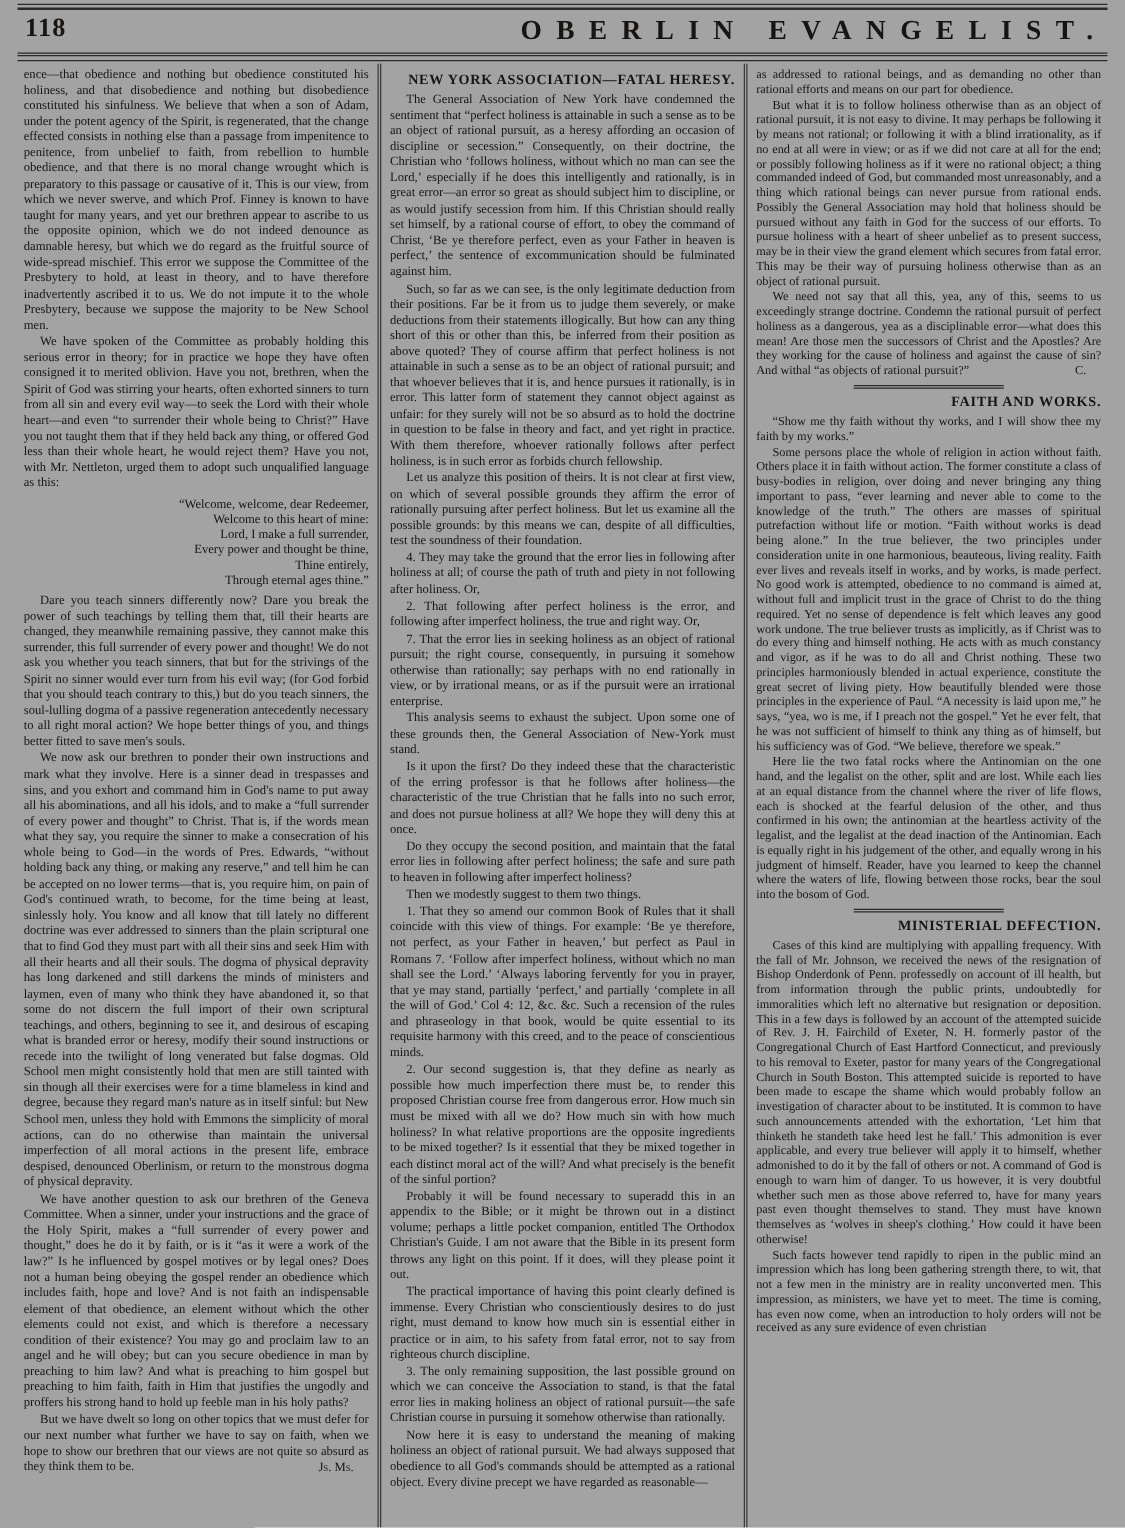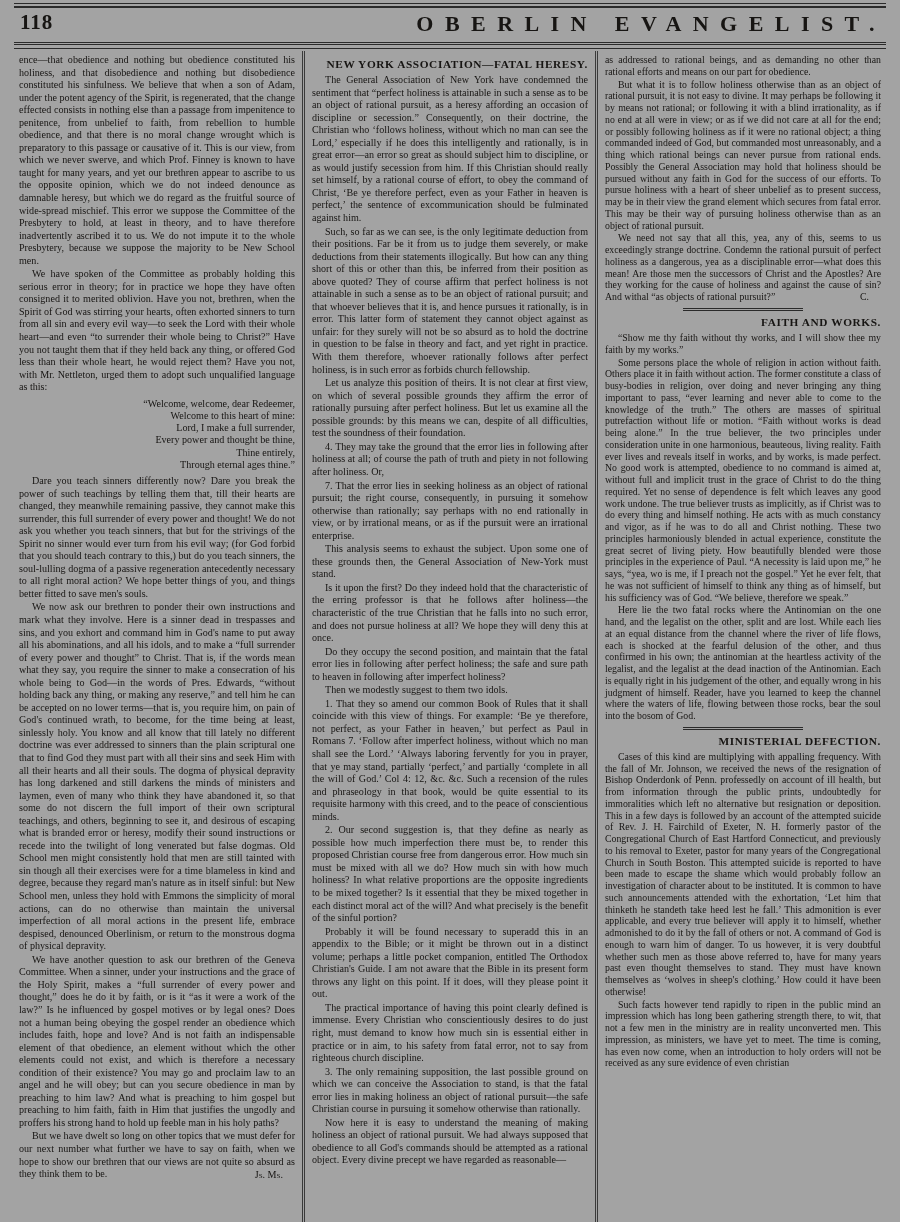--- a/index.html
+++ b/index.html
@@ -68,25 +68,26 @@
       <p>But we have dwelt so long on other topics that we must defer for our next number what further we have to say on faith, when we hope to show our brethren that our views are not quite so absurd as they think them to be.</p>
       <div class="sig">Js. Ms.</div>
     </div>
 
     <div class="col">
       <h2>NEW YORK ASSOCIATION—FATAL HERESY.</h2>
       <p>The General Association of New York have condemned the sentiment that “perfect holiness is attainable in such a sense as to be an object of rational pursuit, as a heresy affording an occasion of discipline or secession.”  Consequently, on their doctrine, the Christian who ‘follows holiness, without which no man can see the Lord,’ especially if he does this intelligently and rationally, is in great error—an error so great as should subject him to discipline, or as would justify secession from him.  If this Christian should really set himself, by a rational course of effort, to obey the command of Christ, ‘Be ye therefore perfect, even as your Father in heaven is perfect,’ the sentence of excommunication should be fulminated against him.</p>
       <p>Such, so far as we can see, is the only legitimate deduction from their positions.  Far be it from us to judge them severely, or make deductions from their statements illogically.  But how can any thing short of this or other than this, be inferred from their position as above quoted?  They of course affirm that perfect holiness is not attainable in such a sense as to be an object of rational pursuit; and that whoever believes that it is, and hence pursues it rationally, is in error.  This latter form of statement they cannot object against as unfair: for they surely will not be so absurd as to hold the doctrine in question to be false in theory and fact, and yet right in practice.  With them therefore, whoever rationally follows after perfect holiness, is in such error as forbids church fellowship.</p>
       <p>Let us analyze this position of theirs.  It is not clear at first view, on which of several possible grounds they affirm the error of rationally pursuing after perfect holiness.  But let us examine all the possible grounds: by this means we can, despite of all difficulties, test the soundness of their foundation.</p>
       <p>4. They may take the ground that the error lies in following after holiness at all; of course the path of truth and piety in not following after holiness.  Or,</p>
+      <p>2. That following after perfect holiness is the error, and following after imperfect holiness, the true and right way.  Or,</p>
       <p>7. That the error lies in seeking holiness as an object of rational pursuit; the right course, consequently, in pursuing it somehow otherwise than rationally; say perhaps with no end rationally in view, or by irrational means, or as if the pursuit were an irrational enterprise.</p>
       <p>This analysis seems to exhaust the subject.  Upon some one of these grounds then, the General Association of New-York must stand.</p>
-      <p>Is it upon the first?  Do they indeed hold that the characteristic of the erring professor is that he follows after holiness—the characteristic of the true Christian that he falls into no such error, and does not pursue holiness at all?  We hope they will deny this at once.</p>
+      <p>Is it upon the first?  Do they indeed these that the characteristic of the erring professor is that he follows after holiness—the characteristic of the true Christian that he falls into no such error, and does not pursue holiness at all?  We hope they will deny this at once.</p>
       <p>Do they occupy the second position, and maintain that the fatal error lies in following after perfect holiness; the safe and sure path to heaven in following after imperfect holiness?</p>
-      <p>Then we modestly suggest to them two idols.</p>
+      <p>Then we modestly suggest to them two things.</p>
       <p>1. That they so amend our common Book of Rules that it shall coincide with this view of things.  For example: ‘Be ye therefore, not perfect, as your Father in heaven,’ but perfect as Paul in Romans 7.  ‘Follow after imperfect holiness, without which no man shall see the Lord.’  ‘Always laboring fervently for you in prayer, that ye may stand, partially ‘perfect,’ and partially ‘complete in all the will of God.’  Col 4: 12, &amp;c. &amp;c.  Such a recension of the rules and phraseology in that book, would be quite essential to its requisite harmony with this creed, and to the peace of conscientious minds.</p>
       <p>2. Our second suggestion is, that they define as nearly as possible how much imperfection there must be, to render this proposed Christian course free from dangerous error.  How much sin must be mixed with all we do?  How much sin with how much holiness?  In what relative proportions are the opposite ingredients to be mixed together?  Is it essential that they be mixed together in each distinct moral act of the will?  And what precisely is the benefit of the sinful portion?</p>
       <p>Probably it will be found necessary to superadd this in an appendix to the Bible; or it might be thrown out in a distinct volume; perhaps a little pocket companion, entitled The Orthodox Christian's Guide.  I am not aware that the Bible in its present form throws any light on this point.  If it does, will they please point it out.</p>
       <p>The practical importance of having this point clearly defined is immense.  Every Christian who conscientiously desires to do just right, must demand to know how much sin is essential either in practice or in aim, to his safety from fatal error, not to say from righteous church discipline.</p>
       <p>3. The only remaining supposition, the last possible ground on which we can conceive the Association to stand, is that the fatal error lies in making holiness an object of rational pursuit—the safe Christian course in pursuing it somehow otherwise than rationally.</p>
       <p>Now here it is easy to understand the meaning of making holiness an object of rational pursuit.  We had always supposed that obedience to all God's commands should be attempted as a rational object.  Every divine precept we have regarded as reasonable—</p>
     </div>
 
     <div class="col col3">
       <p class="cont">as addressed to rational beings, and as demanding no other than rational efforts and means on our part for obedience.</p>

